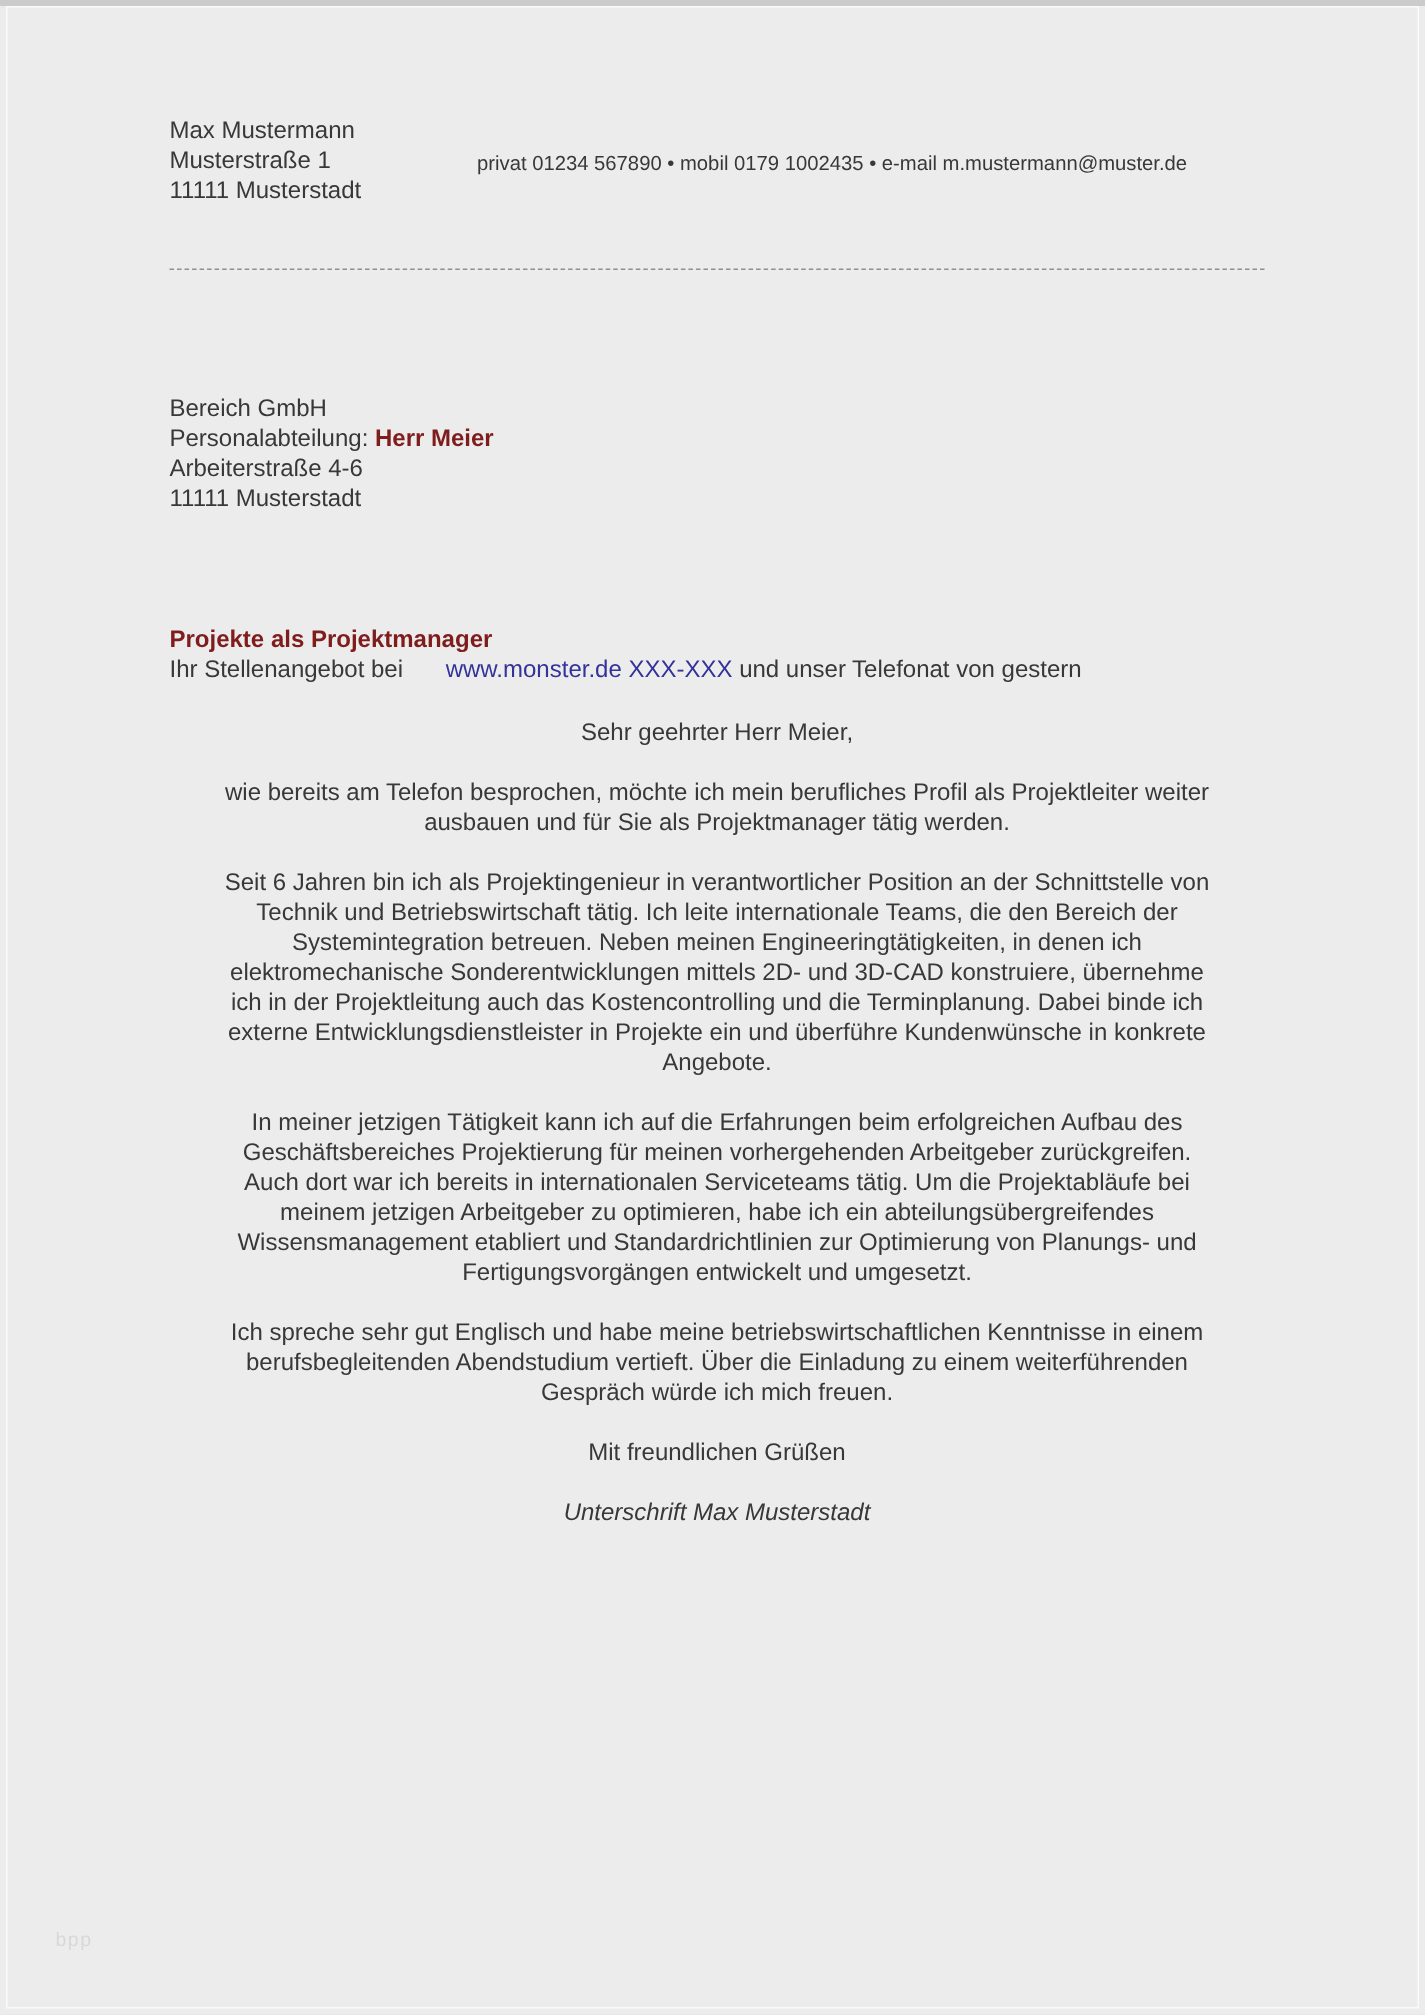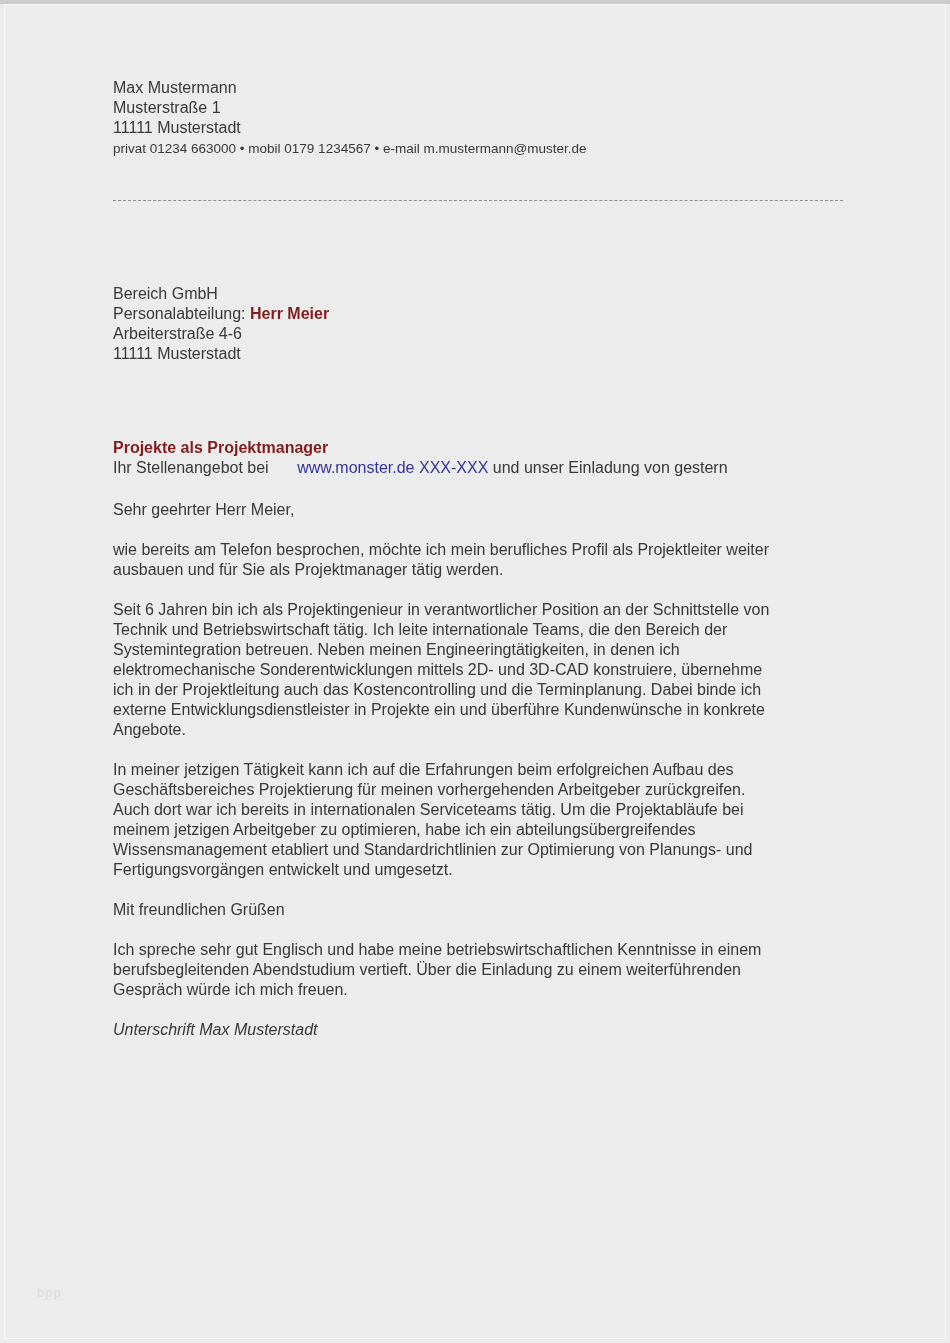--- a/index.html
+++ b/index.html
@@ -27,23 +27,22 @@
     background: #cbcbcb;
   }
   .edge-frame {
     position: absolute;
     inset: 4px;
     border: 1px solid rgba(255,255,255,0.75);
     pointer-events: none;
   }
   .sender-row {
     display: flex;
-    align-items: flex-start;
+    align-items: center;
     margin-top: 78px;
-    flex-direction: column;
   }
   .sender-address { width: 205px; flex: 0 0 auto; }
   .sender-contact {
     font-size: 13.5px;
     line-height: 20px;
     padding-top: 1px;
     color: var(--text, #383838);
     white-space: nowrap;
   }
   .divider {
@@ -61,20 +60,21 @@
   .subject { margin-top: 74px; }
   .link {
     color: var(--link, #333399);
     text-decoration: none;
     cursor: pointer;
     margin-left: 24px;
   }
   .body-block p {
     margin: 20px 0 0 0;
     white-space: pre-line;
+    text-align: center;
   }
   .body-block p.salutation { margin-top: 22px; }
   .signature { font-style: italic; }
   .watermark {
     position: absolute;
     left: 37px;
     top: 1283px;
     font-size: 13px;
     color: var(--watermark, #dadada);
     letter-spacing: 1px;
@@ -86,56 +86,56 @@
 <div class="page">
   <div class="top-strip"></div>
   <div class="edge-frame"></div>
 
   <header class="sender-row">
     <div class="sender-address">
       <div>Max Mustermann</div>
       <div>Musterstraße 1</div>
       <div>11111 Musterstadt</div>
     </div>
-    <div class="sender-contact">privat 01234 663000 • mobil 0179 1234567 • e-mail m.mustermann@muster.de</div>
+    <div class="sender-contact">privat 01234 567890 • mobil 0179 1002435 • e-mail m.mustermann@muster.de</div>
   </header>
 
   <hr class="divider">
 
   <section class="recipient">
     <div>Bereich GmbH</div>
     <div><span>Personalabteilung: </span><strong>Herr Meier</strong></div>
     <div>Arbeiterstraße 4-6</div>
     <div>11111 Musterstadt</div>
   </section>
 
 
   <section class="subject">
     <div class="subject-title">Projekte als Projektmanager</div>
-    <div class="subject-ref"><span>Ihr Stellenangebot bei </span><a class="link">www.monster.de XXX-XXX</a><span> und unser Einladung von gestern</span></div>
+    <div class="subject-ref"><span>Ihr Stellenangebot bei </span><a class="link">www.monster.de XXX-XXX</a><span> und unser Telefonat von gestern</span></div>
   </section>
 
   <section class="body-block">
     <p class="salutation">Sehr geehrter Herr Meier,</p>
     <p>wie bereits am Telefon besprochen, möchte ich mein berufliches Profil als Projektleiter weiter
 ausbauen und für Sie als Projektmanager tätig werden.</p>
     <p>Seit 6 Jahren bin ich als Projektingenieur in verantwortlicher Position an der Schnittstelle von
 Technik und Betriebswirtschaft tätig. Ich leite internationale Teams, die den Bereich der
 Systemintegration betreuen. Neben meinen Engineeringtätigkeiten, in denen ich
 elektromechanische Sonderentwicklungen mittels 2D- und 3D-CAD konstruiere, übernehme
 ich in der Projektleitung auch das Kostencontrolling und die Terminplanung. Dabei binde ich
 externe Entwicklungsdienstleister in Projekte ein und überführe Kundenwünsche in konkrete
 Angebote.</p>
     <p>In meiner jetzigen Tätigkeit kann ich auf die Erfahrungen beim erfolgreichen Aufbau des
 Geschäftsbereiches Projektierung für meinen vorhergehenden Arbeitgeber zurückgreifen.
 Auch dort war ich bereits in internationalen Serviceteams tätig. Um die Projektabläufe bei
 meinem jetzigen Arbeitgeber zu optimieren, habe ich ein abteilungsübergreifendes
 Wissensmanagement etabliert und Standardrichtlinien zur Optimierung von Planungs- und
 Fertigungsvorgängen entwickelt und umgesetzt.</p>
-    <p>Mit freundlichen Grüßen</p>
     <p>Ich spreche sehr gut Englisch und habe meine betriebswirtschaftlichen Kenntnisse in einem
 berufsbegleitenden Abendstudium vertieft. Über die Einladung zu einem weiterführenden
 Gespräch würde ich mich freuen.</p>
+    <p>Mit freundlichen Grüßen</p>
     <p class="signature">Unterschrift Max Musterstadt</p>
   </section>
 
   <div class="watermark">bpp</div>
 </div>
 
 </body></html>

